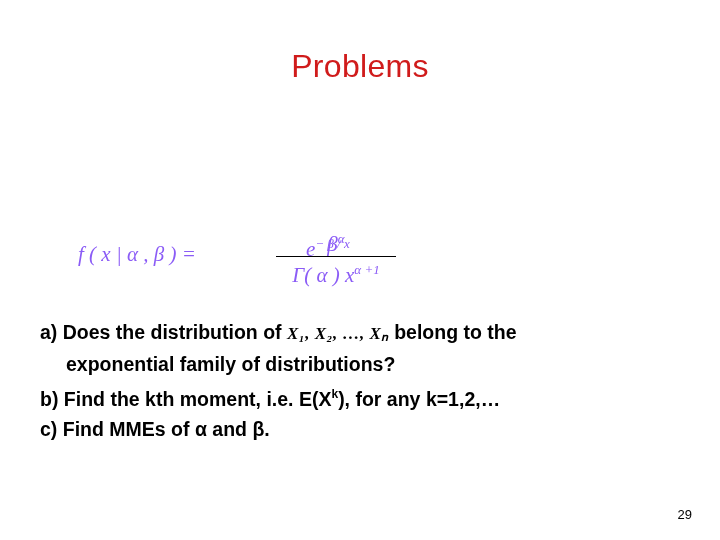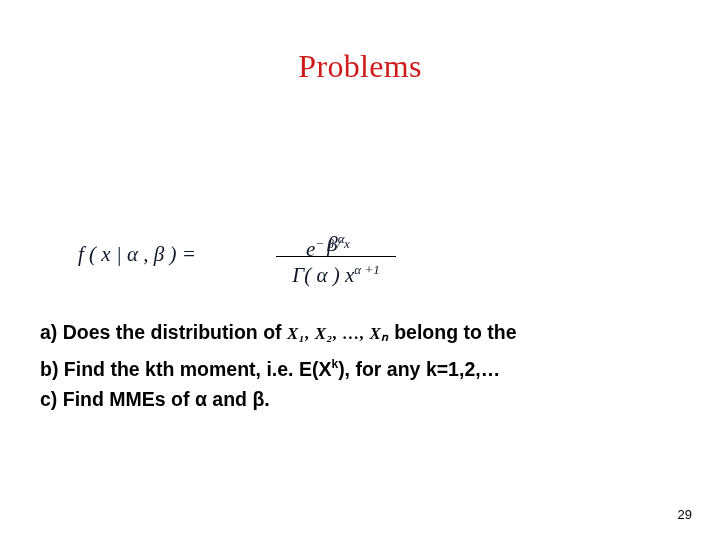--- a/index.html
+++ b/index.html
@@ -24,21 +24,21 @@
     box-sizing: border-box;
   }
   .title {
     position: absolute;
     left: 0;
     top: 48px;
     width: 720px;
     text-align: center;
     font-size: 32px;
     color: #d01b1b;
-    font-family: Liberation Serif, serif;
+    font-family: Liberation Sans, sans-serif;
     letter-spacing: 0.3px;
   }
   .body-block {
     position: absolute;
     left: 40px;
     top: 128px;
     width: 645px;
     font-size: 19.5px;
     line-height: 27px;
   }
@@ -65,21 +65,21 @@
     font-style: italic;
   }
   
   .formula {
     position: absolute;
     left: 78px;
     top: 224px;
     width: 600px;
     height: 70px;
     font-family: "Liberation Serif", serif;
-    color: #0f172a;
+    color: #8b5cf6;
   }
   .frm-lhs {
     position: absolute;
     left: 0;
     top: 18px;
     font-style: italic;
     font-size: 21px;
     white-space: nowrap;
   }
   .frac {
@@ -179,20 +179,21 @@
     </div>
 
   </div>
 
   <div class="lower-block">
     <p class="para">
       <span>a) Does the distribution of</span>
       <span class="mathvar">X₁, X₂, …, Xₙ</span>
       <span>belong to the</span>
     </p>
+    <p class="para indent2">exponential family of distributions?</p>
     <p class="para">
       <span>b) Find the kth moment, i.e. E(X</span><sup class="k">k</sup><span>), for any k=1,2,…</span>
     </p>
     <p class="para">c) Find MMEs of α and β.</p>
   </div>
 
   <div class="page-num">29</div>
 
 </div>
 

